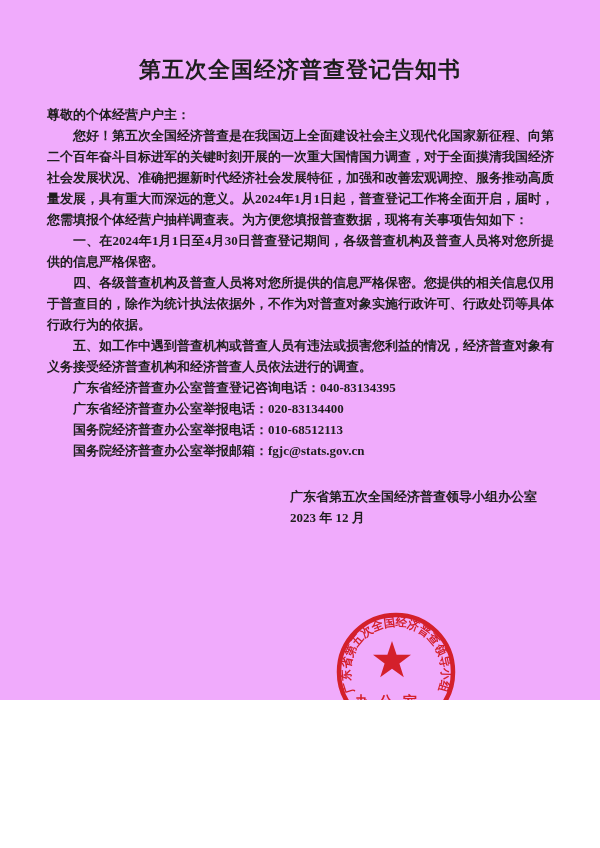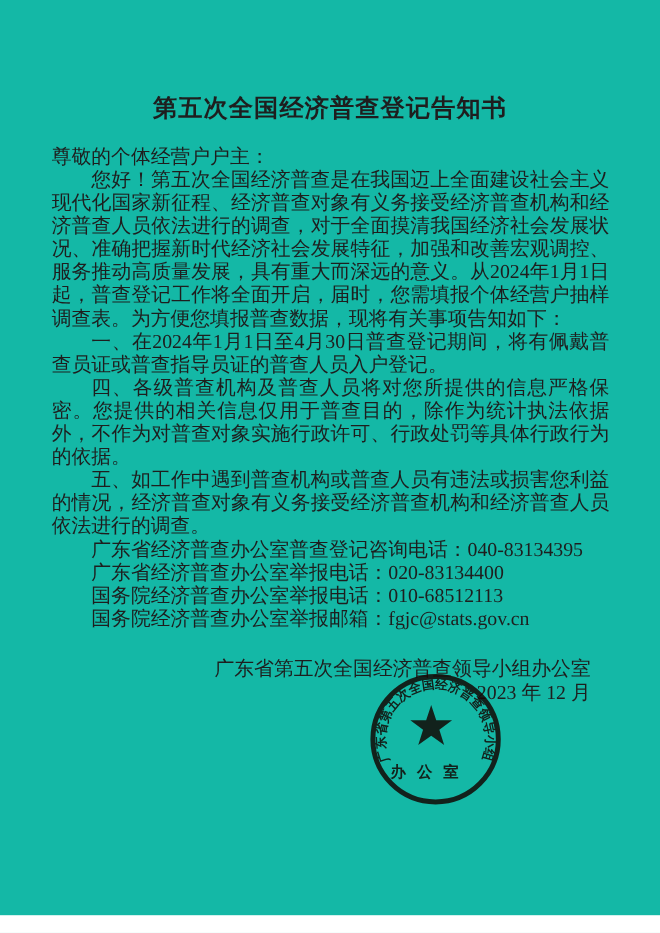--- a/index.html
+++ b/index.html
@@ -5,65 +5,66 @@
   :root { --seal-red: #e01f1a; --ink: #1e1e1e; }
   html, body { margin: 0; padding: 0; }
   body {
     width: 600px; height: 848px;
     background: #ffffff;
     font-family: "Liberation Serif", "DejaVu Serif", serif;
     color: var(--ink);
   }
   .page {
     position: relative;
-    width: 600px; height: 832px;
+    width: 600px; height: 700px;
     box-sizing: border-box;
-    padding-top: 83px;
+    padding-top: 55px;
     overflow: hidden;
-    background: #14b8a6;
+    background: #f0abfc;
   }
   .title {
     margin: 0;
     font-size: 22px;
     font-weight: bold;
     text-align: center;
     letter-spacing: 1px;
   }
   .body-text {
     margin: 19px 46px 0 47px;
-    font-size: 18px;
+    font-size: 13px;
     line-height: 21px;
     text-align: justify;
+    font-weight: bold;
   }
   .salutation { text-indent: 0; }
   .para { margin: 0; text-indent: 2em; }
   .contact-line { text-indent: 2em; }
   .signature { margin-top: 25px; text-align: right; padding-right: 17px; }
-  .sig-inner { display: inline-block; text-align: right; }
+  .sig-inner { display: inline-block; text-align: left; }
   .seal {
     position: absolute;
     left: 334px; top: 610px;
     width: 124px; height: 124px;
     mix-blend-mode: multiply;
     opacity: 0.93;
   }
   .seal .ring-text { fill: var(--seal-red); font-size: 12px; font-weight: bold; }
   .seal .center-text { fill: var(--seal-red); font-size: 14px; font-weight: bold; letter-spacing: 10px; }
 </style>
 </head>
 <body>
 
 <div class="page">
 
   <h1 class="title">第五次全国经济普查登记告知书</h1>
 
   <div class="body-text">
     <div class="salutation">尊敬的个体经营户户主：</div>
-    <p class="para">您好！第五次全国经济普查是在我国迈上全面建设社会主义现代化国家新征程、经济普查对象有义务接受经济普查机构和经济普查人员依法进行的调查，对于全面摸清我国经济社会发展状况、准确把握新时代经济社会发展特征，加强和改善宏观调控、服务推动高质量发展，具有重大而深远的意义。从2024年1月1日起，普查登记工作将全面开启，届时，您需填报个体经营户抽样调查表。为方便您填报普查数据，现将有关事项告知如下：</p>
-    <p class="para">一、在2024年1月1日至4月30日普查登记期间，将有佩戴普查员证或普查指导员证的普查人员入户登记。</p>
+    <p class="para">您好！第五次全国经济普查是在我国迈上全面建设社会主义现代化国家新征程、向第二个百年奋斗目标进军的关键时刻开展的一次重大国情国力调查，对于全面摸清我国经济社会发展状况、准确把握新时代经济社会发展特征，加强和改善宏观调控、服务推动高质量发展，具有重大而深远的意义。从2024年1月1日起，普查登记工作将全面开启，届时，您需填报个体经营户抽样调查表。为方便您填报普查数据，现将有关事项告知如下：</p>
+    <p class="para">一、在2024年1月1日至4月30日普查登记期间，各级普查机构及普查人员将对您所提供的信息严格保密。</p>
     <p class="para">四、各级普查机构及普查人员将对您所提供的信息严格保密。您提供的相关信息仅用于普查目的，除作为统计执法依据外，不作为对普查对象实施行政许可、行政处罚等具体行政行为的依据。</p>
     <p class="para">五、如工作中遇到普查机构或普查人员有违法或损害您利益的情况，经济普查对象有义务接受经济普查机构和经济普查人员依法进行的调查。</p>
 
     <div class="contact-line">广东省经济普查办公室普查登记咨询电话：040-83134395</div>
     <div class="contact-line">广东省经济普查办公室举报电话：020-83134400</div>
     <div class="contact-line">国务院经济普查办公室举报电话：010-68512113</div>
     <div class="contact-line">国务院经济普查办公室举报邮箱：fgjc@stats.gov.cn</div>
 
     <div class="signature">
       <div class="sig-inner">

